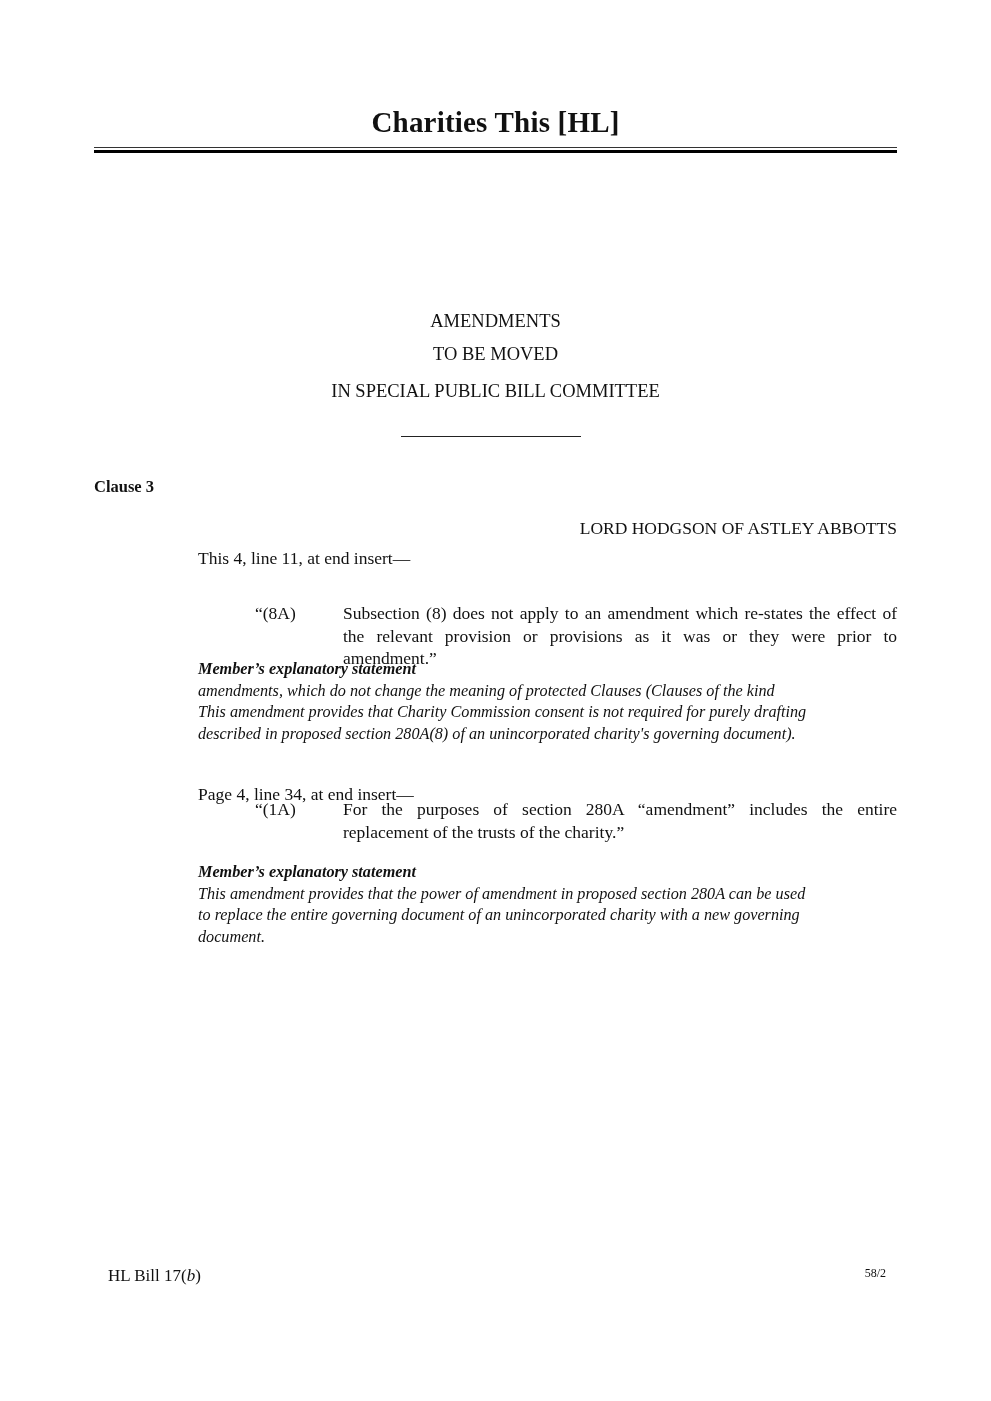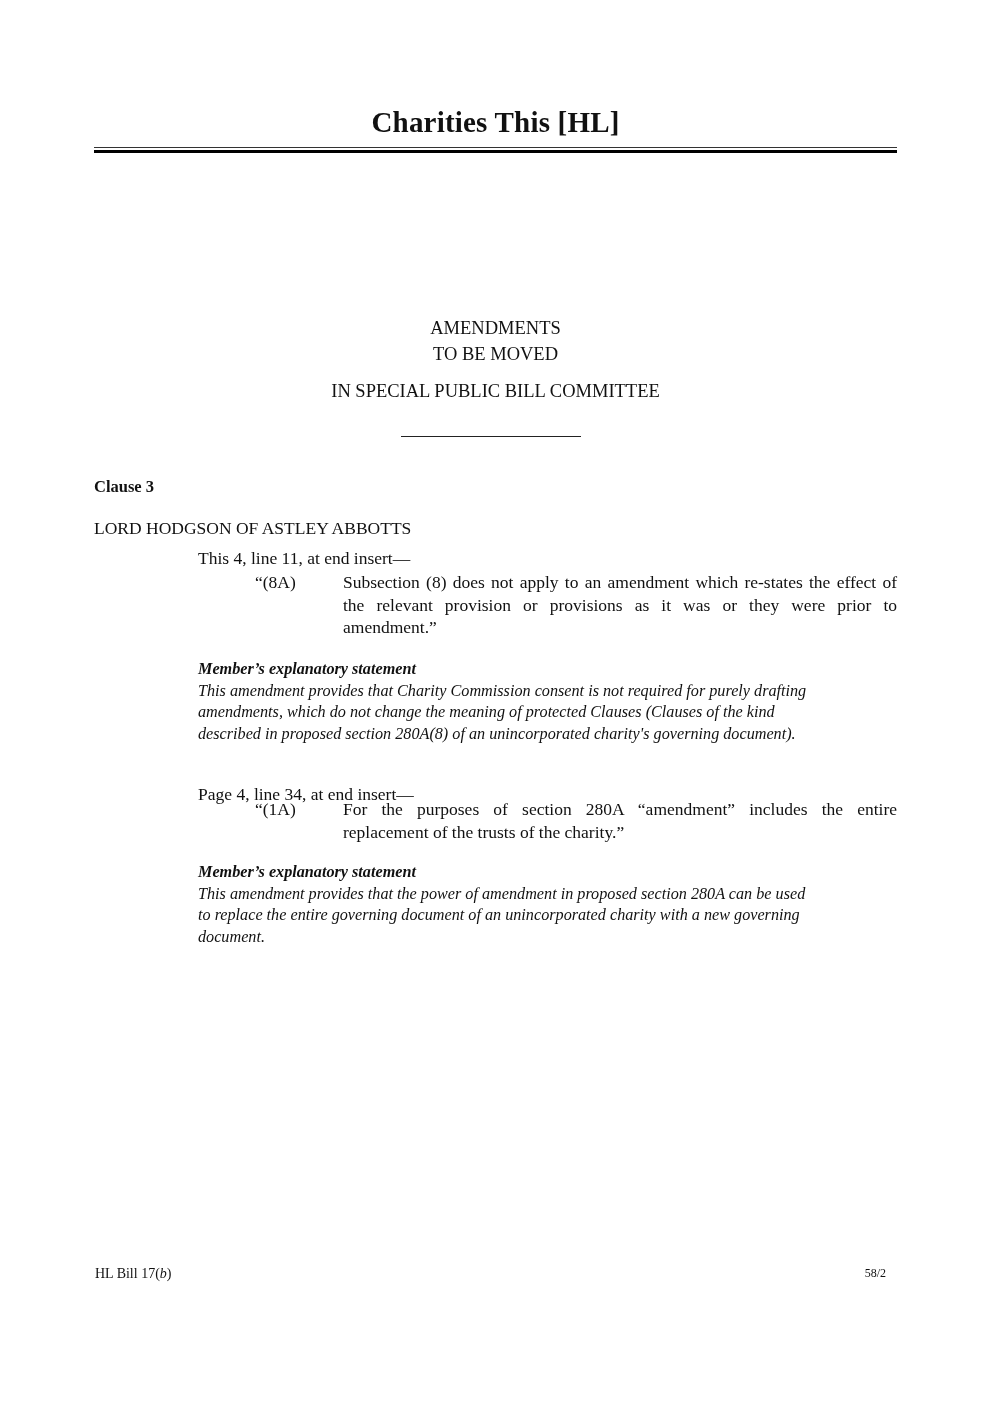--- a/index.html
+++ b/index.html
@@ -21,72 +21,72 @@
     position: absolute; left: 94px; width: 803px; text-align: center;
     font-family: "Liberation Serif", serif; font-size: 18.5px;
   }
   .short-rule { position: absolute; left: 401px; width: 180px; top: 436px; height: 1px; background: #222; }
 
   .clause {
     position: absolute; left: 94px; width: 803px; top: 477px; 
     font-family: "Liberation Serif", serif; font-size: 16.5px; font-weight: bold;
   }
   .member {
-    position: absolute; left: 94px; width: 803px; top: 518px; text-align: left;
+    position: absolute; left: 94px; width: 803px; top: 518px; text-align: right;
     font-family: "Liberation Serif", serif; font-size: 17.5px;
   }
 
   .instr {
     position: absolute; left: 198px; font-family: "Liberation Serif", serif; font-size: 17.5px;
   }
   .amend {
     position: absolute; left: 255px; width: 642px;
     font-family: "Liberation Serif", serif; font-size: 17.5px; line-height: 22.5px;
   }
   .amend .num { position: absolute; left: 0; top: 0; }
   .amend .txt { margin-left: 88px; text-align: justify; }
 
   .stmt {
     position: absolute; left: 198px; width: 700px;
     font-family: "Liberation Serif", serif; font-style: italic; font-size: 16.2px; line-height: 21.5px;
   }
   .stmt .stmt-title { font-weight: bold; }
 
   .footer-left {
-    position: absolute; left: 95px; top: 1266px; font-family: "Liberation Serif", serif; font-size: 14px;
+    position: absolute; left: 108px; top: 1266px; font-family: "Liberation Serif", serif; font-size: 17px;
   }
   .footer-right {
     position: absolute; right: 105px; top: 1266px; font-family: "Liberation Serif", serif; font-size: 12px;
   }
 </style>
 </head>
 <body>
 
 <div>
   <div class="title">Charities This [HL]</div>
   <div class="rule-thin"></div>
   <div class="rule-thick"></div>
 
-  <div class="heading-line" style="top:318px">AMENDMENTS</div>
+  <div class="heading-line" style="top:311px">AMENDMENTS</div>
   <div class="heading-line" style="top:344px">TO BE MOVED</div>
   <div class="heading-line" style="top:381px">IN SPECIAL PUBLIC BILL COMMITTEE</div>
   <div class="short-rule"></div>
 
   <div class="clause">Clause 3</div>
   <div class="member">LORD HODGSON OF ASTLEY ABBOTTS</div>
 
   <div class="instr" style="top:548px">This 4, line 11, at end insert—</div>
-  <div class="amend" style="top:571px">
+  <div class="amend" style="top:602px">
     <span class="num">“(8A)</span>
     <div class="txt">Subsection (8) does not apply to an amendment which re-states the effect of the relevant provision or provisions as it was or they were prior to amendment.”</div>
   </div>
   <div class="stmt" style="top:659px">
     <div class="stmt-title">Member’s explanatory statement</div>
+    <div>amendments, which do not change the meaning of protected Clauses (Clauses of the kind</div>
     <div>This amendment provides that Charity Commission consent is not required for purely drafting</div>
-    <div>amendments, which do not change the meaning of protected Clauses (Clauses of the kind</div>
     <div>described in proposed section 280A(8) of an unincorporated charity's governing document).</div>
   </div>
 
   <div class="instr" style="top:784px">Page 4, line 34, at end insert—</div>
   <div class="amend" style="top:798px">
     <span class="num">“(1A)</span>
     <div class="txt">For the purposes of section 280A “amendment” includes the entire replacement of the trusts of the charity.”</div>
   </div>
   <div class="stmt" style="top:862px">
     <div class="stmt-title">Member’s explanatory statement</div>

